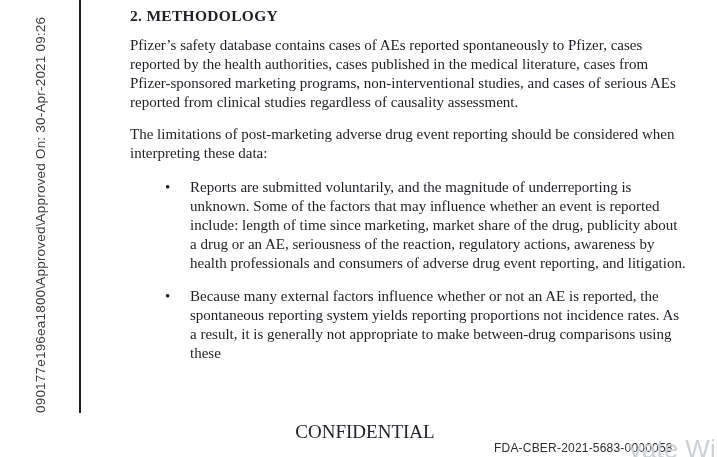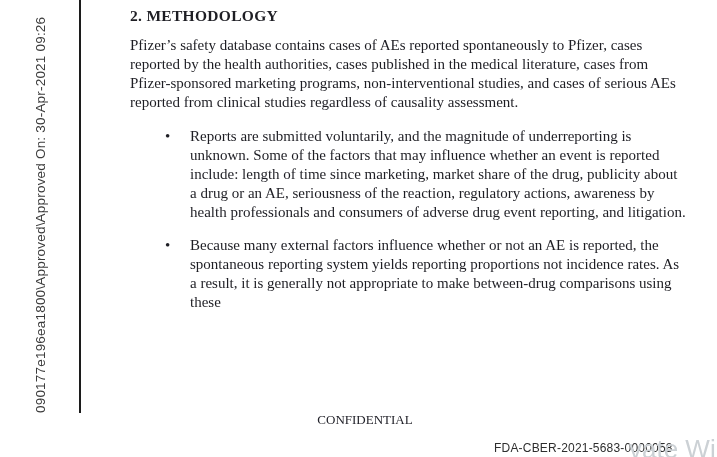--- a/index.html
+++ b/index.html
@@ -61,24 +61,24 @@
     margin-bottom: 14px;
   }
   .bullets li .bullet-dot {
     position: absolute;
     left: -25px;
     top: 0;
   }
   .footer-center {
     position: absolute;
     left: 87px;
-    top: 412px;
+    top: 424px;
     width: 556px;
     text-align: center;
-    font-size: 13px;
+    font-size: 19px;
     line-height: 15.5px;
     color: #22222a;
   }
   .doc-id {
     position: absolute;
     left: 494px;
     top: 441px;
     font-family: "Liberation Sans", sans-serif;
     font-size: 12px;
     letter-spacing: 0.2px;
@@ -102,20 +102,21 @@
   <div class="sidebar-text">090177e196ea1800\Approved\Approved On: 30-Apr-2021 09:26</div>
 
   <div class="vertical-rule"></div>
 
   <div class="content">
     <div class="heading">2. METHODOLOGY</div>
 
 
     <p>Pfizer’s safety database contains cases of AEs reported spontaneously to Pfizer, cases reported by the health authorities, cases published in the medical literature, cases from Pfizer-sponsored marketing programs, non-interventional studies, and cases of serious AEs reported from clinical studies regardless of causality assessment.</p>
 
+    <p>The limitations of post-marketing adverse drug event reporting should be considered when interpreting these data:</p>
 
     <ul class="bullets">
       <li>
         <span class="bullet-dot">•</span>
         <span>Reports are submitted voluntarily, and the magnitude of underreporting is unknown. Some of the factors that may influence whether an event is reported include: length of time since marketing, market share of the drug, publicity about a drug or an AE, seriousness of the reaction, regulatory actions, awareness by health professionals and consumers of adverse drug event reporting, and litigation.</span>
       </li>
       <li>
         <span class="bullet-dot">•</span>
         <span>Because many external factors influence whether or not an AE is reported, the spontaneous reporting system yields reporting proportions not incidence rates. As a result, it is generally not appropriate to make between-drug comparisons using these</span>
       </li>

